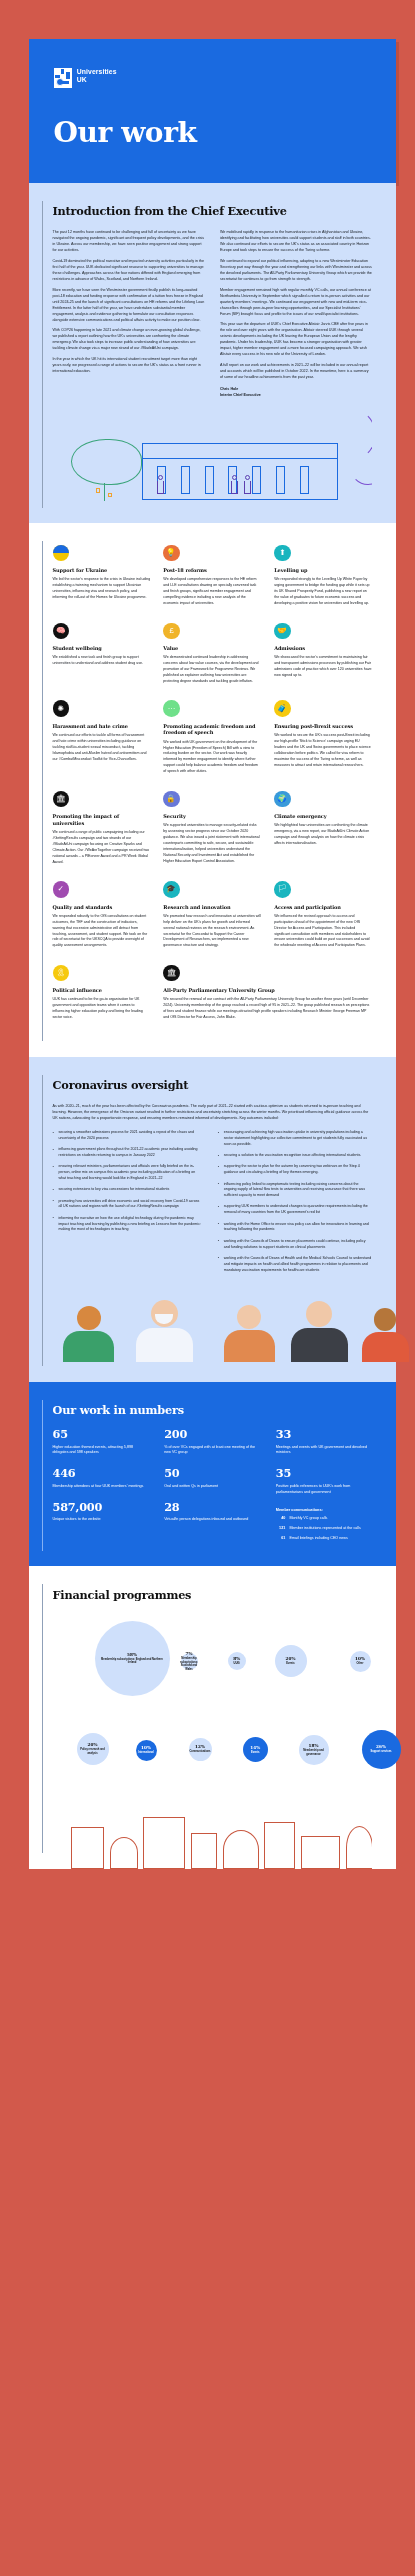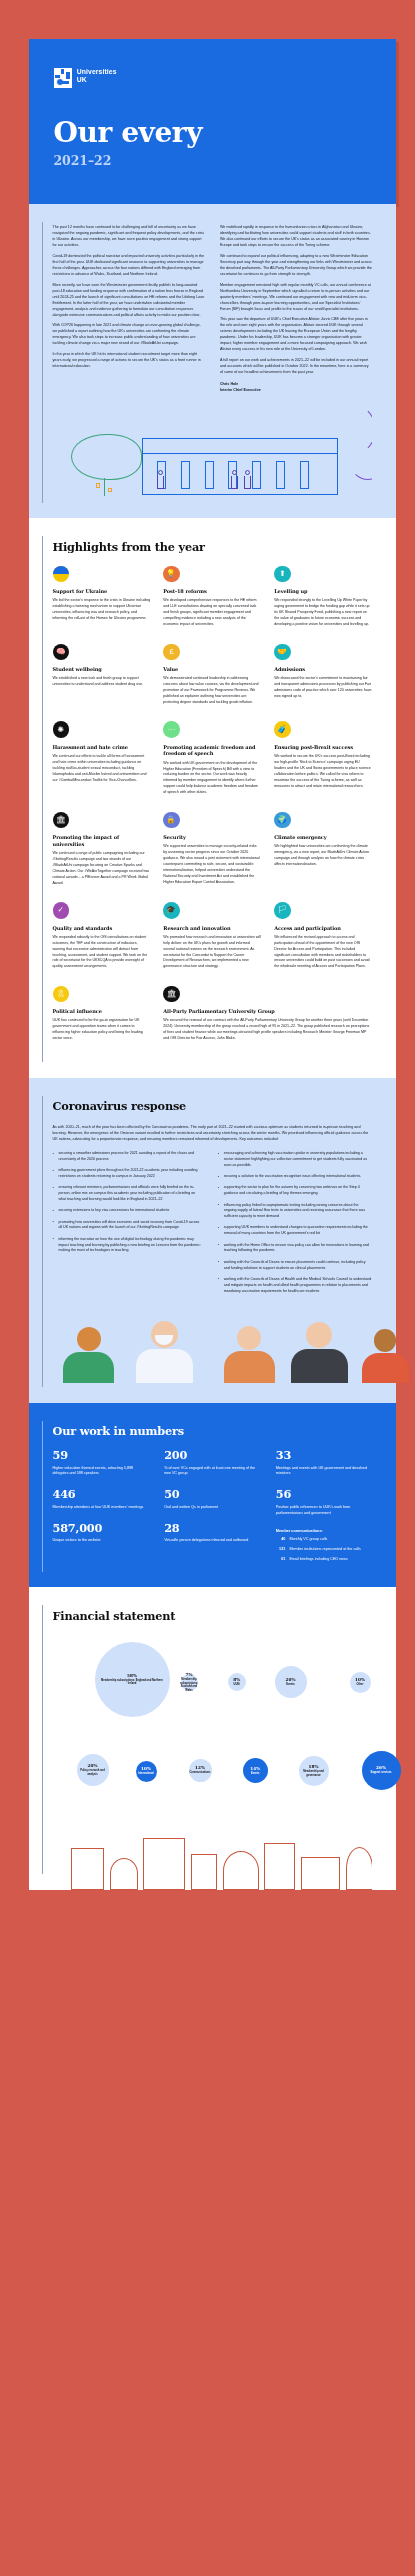--- a/index.html
+++ b/index.html
@@ -177,27 +177,27 @@
           <i class="b2"></i>
           <i class="b3"></i>
           <i class="c1"></i>
           <i class="b4"></i>
       </div>
       <div class="logo-text">
         <div>Universities</div>
         <div>UK</div>
       </div>
     </div>
-    <h1>Our every</h1>
-    <div class="yr">2021–22</div>
+    <h1>Our work</h1>
   </div>
 
   <div class="sec light">
     <div class="sec-inner">
       <div class="rule"></div>
+      <h2>Introduction from the Chief Executive</h2>
       <div class="cols2">
         <div>
           <p class="body">The past 12 months have continued to be challenging and full of uncertainty as we have navigated the ongoing pandemic, significant and frequent policy developments, and the crisis in Ukraine. Across our membership, we have seen positive engagement and strong support for our activities.</p>
           <p class="body">Covid-19 dominated the political narrative and impacted university activities particularly in the first half of the year. UUK dedicated significant resource to supporting universities to manage these challenges. Approaches across the four nations differed with England emerging from restrictions in advance of Wales, Scotland, and Northern Ireland.</p>
           <p class="body">More recently, we have seen the Westminster government finally publish its long-awaited post-18 education and funding response with confirmation of a tuition fees freeze in England until 2024-25 and the launch of significant consultations on HE reforms and the Lifelong Loan Entitlement. In the latter half of the year, we have undertaken substantial member engagement, analysis and evidence gathering to formulate our consultation responses alongside extensive communications and political affairs activity to make our position clear.</p>
           <p class="body">With COP26 happening in late 2021 and climate change an ever-growing global challenge, we published a report outlining how the UK's universities are confronting the climate emergency. We also took steps to increase public understanding of how universities are tackling climate change via a major new strand of our #MadeAtUni campaign.</p>
           <p class="body">In the year in which the UK hit its international student recruitment target more than eight years early, we progressed a range of actions to secure the UK's status as a front runner in international education.</p>
         </div>
         <div>
           <p class="body">We mobilised rapidly in response to the humanitarian crises in Afghanistan and Ukraine, identifying and facilitating how universities could support students and staff in both countries. We also continued our efforts to secure the UK's status as an associated country in Horizon Europe and took steps to ensure the success of the Turing scheme.</p>
@@ -240,21 +240,20 @@
         <div class="sq" style="left:55px;bottom:6px"></div>
         <div class="curve" style="left:270px;bottom:42px;width:53px;height:53px;border-color:transparent #7b4fd0 transparent transparent;"></div>
         <div class="curve" style="left:297px;bottom:18px;width:36px;height:36px;border-color:transparent transparent #7b4fd0 transparent;"></div>
       </div>
     </div>
   </div>
 
   <div class="sec white">
     <div class="sec-inner">
       <div class="rule"></div>
-      <h2>Highlights from the year</h2>
       <div class="grid3" id="hl-grid">
           <div class="cell">
             <div class="ico flag"></div>
             <h3>Support for Ukraine</h3>
             <p>We led the sector's response to the crisis in Ukraine including establishing a twinning mechanism to support Ukrainian universities, influencing visa and research policy, and informing the roll-out of the Homes for Ukraine programme.</p>
           </div>
           <div class="cell">
             <div class="ico" style="background:#e8703a">💡</div>
             <h3>Post-18 reforms</h3>
             <p>We developed comprehensive responses to the HE reform and LLE consultations drawing on specially convened task and finish groups, significant member engagement and compelling evidence including a new analysis of the economic impact of universities.</p>
@@ -334,21 +333,21 @@
             <h3>All-Party Parliamentary University Group</h3>
             <p>We secured the renewal of our contract with the All-Party Parliamentary University Group for another three years (until December 2024). University membership of the group reached a record high of 95 in 2021–22. The group published research on perceptions of fees and student finance while our meetings attracted high profile speakers including Research Minister George Freeman MP and OfS Director for Fair Access, John Blake.</p>
           </div>
         </div>
     </div>
   </div>
 
   <div class="sec light">
     <div class="sec-inner">
       <div class="rule"></div>
-      <h2>Coronavirus response</h2>
+      <h2>Coronavirus oversight</h2>
       <p class="lead">As with 2020–21, much of the year has been affected by the Coronavirus pandemic. The early part of 2021–22 started with cautious optimism as students returned to in-person teaching and learning. However, the emergence of the Omicron variant resulted in further restrictions and uncertainty stretching across the winter months. We prioritised influencing official guidance across the UK nations, advocating for a proportionate response, and ensuring members remained informed of developments. Key outcomes included:</p>
       <div class="cols2">
         <ul class="bul" id="cov-left">
             <li>securing a smoother admissions process for 2021 avoiding a repeat of the chaos and uncertainty of the 2020 process</li>
             <li>influencing government plans throughout the 2021-22 academic year including avoiding restrictions on students returning to campus in January 2022</li>
             <li>ensuring relevant ministers, parliamentarians and officials were fully briefed on the in-person, online mix on campus this academic year including publication of a briefing on what teaching and learning would look like in England in 2021–22</li>
             <li>securing extensions to key visa concessions for international students</li>
             <li>promoting how universities will drive economic and social recovery from Covid-19 across all UK nations and regions with the launch of our #GettingResults campaign</li>
             <li>informing the narrative on how the use of digital technology during the pandemic may impact teaching and learning by publishing a new briefing on Lessons from the pandemic: making the most of technologies in teaching</li>
           </ul>
@@ -390,21 +389,21 @@
     </div>
   </div>
 
   <div class="sec blue">
     <div class="sec-inner">
       <div class="rule"></div>
       <h2>Our work in numbers</h2>
       <div class="num-grid">
         <div id="num-c1">
             <div>
-              <div class="numv">59</div>
+              <div class="numv">65</div>
               <div class="numl">Higher education themed events, attracting 5,898 delegates and 598 speakers</div>
             </div>
             <div>
               <div class="numv">446</div>
               <div class="numl">Membership attendees at four UUK members' meetings</div>
             </div>
             <div>
               <div class="numv">587,000</div>
               <div class="numl">Unique visitors to the website</div>
             </div>
@@ -423,21 +422,21 @@
               <div class="numl">Virtual/in person delegations inbound and outbound</div>
             </div>
           </div>
         <div id="num-c3">
           <div id="num-c3-stats">
               <div>
                 <div class="numv">33</div>
                 <div class="numl">Meetings and events with UK government and devolved ministers</div>
               </div>
               <div>
-                <div class="numv">56</div>
+                <div class="numv">35</div>
                 <div class="numl">Positive public references to UUK's work from parliamentarians and government</div>
               </div>
             </div>
           <div class="mc-title">Member communications:</div>
           <div id="num-mc">
               <div class="mc-row">
                 <b>40</b>
                 <span>Monthly VC group calls</span>
               </div>
               <div class="mc-row">
@@ -450,21 +449,21 @@
               </div>
             </div>
         </div>
       </div>
     </div>
   </div>
 
   <div class="sec white">
     <div class="sec-inner" style="padding-bottom:0">
       <div class="rule"></div>
-      <h2>Financial statement</h2>
+      <h2>Financial programmes</h2>
       <div class="fin" id="fin-chart">
           <div class="bub" style="width: 75px; height: 75px; left: 42px; top: 7.2px; background: rgb(207, 224, 251); color: rgb(17, 17, 17);">
             <div class="pct">58%</div>
             <div class="lbl">Membership subscriptions: England and Northern Ireland</div>
           </div>
           <div class="bub" style="width: 17px; height: 17px; left: 128px; top: 39px; background: rgb(207, 224, 251); color: rgb(17, 17, 17);">
             <div class="pct">7%</div>
             <div class="lbl">Membership subscriptions: Scotland and Wales</div>
           </div>
           <div class="bub" style="width: 18.4px; height: 18.4px; left: 175px; top: 38px; background: rgb(207, 224, 251); color: rgb(17, 17, 17);">

